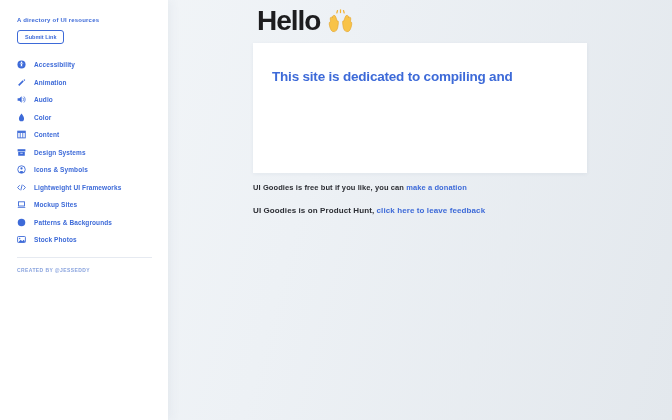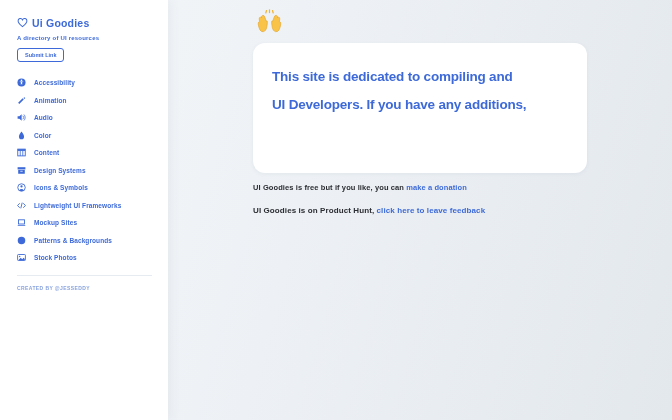--- a/index.html
+++ b/index.html
@@ -42,46 +42,37 @@
   .greeting-row { margin-top:6px; margin-left:4px; display:flex; align-items:flex-start; gap:8px; }
   .greeting {
     font-size:28px; font-weight:bold; color:#1d1d1f; letter-spacing:-1px; line-height:1.1;
   }
   .hands { margin-top:2px; }
 
   .intro-card {
     margin-top:4px; width:334px; height:130px; background:#ffffff;
     box-shadow:0 1px 4px rgba(40,60,110,0.06);
     padding:20px 18px 0 19px;
-    border-radius:12px;
   }
   .intro-line {
     font-size:13.5px; font-weight:bold; color:#3d6ad8;
     letter-spacing:-0.2px; line-height:27.5px; white-space:nowrap;
   }
   .intro-link { color:#3d6ad8; text-decoration:underline; cursor:pointer; }
 
   .note-row { white-space:nowrap; }
   .note-1 { margin-top:14px; font-size:8px; font-weight:bold; color:#2b2d33; letter-spacing:0.1px; }
   .note-2 { margin-top:10px; font-size:7.5px; font-weight:bold; color:#2b2d33; letter-spacing:0.1px; }
   .note-link { color:#3d6ad8; text-decoration:none; cursor:pointer; }
 </style>
 </head>
 <body>
 
 <div class="sidebar">
 
-  <div class="brand">
-    <span class="icon">
-      <svg width="11" height="11" viewBox="0 0 12 12">
-          <path d="M6 10.6 C3.2 8.4 1.2 6.6 1.2 4.4 A2.5 2.5 0 0 1 6 3.2 A2.5 2.5 0 0 1 10.8 4.4 C10.8 6.6 8.8 8.4 6 10.6 Z" fill="none" stroke="#3d6ad8" stroke-width="1.1"></path>
-        </svg>
-    </span>
-    <span class="brand-title">Ui Goodies</span>
-  </div>
 
   <div class="tagline">A directory of UI resources</div>
 
   <button class="submit-btn">Submit Link</button>
 
   <div class="nav">
 
     <div class="nav-item">
       <span class="icon">
         <svg width="9" height="9" viewBox="0 0 12 12">
@@ -197,36 +188,36 @@
 
   </div>
 
   <hr class="side-divider">
   <div class="created-by">CREATED BY @JESSEDDY</div>
 </div>
 
 <div class="main">
 
   <div class="greeting-row">
+    <span class="greeting">Hello</span>
     <span class="hands">
       <svg width="25" height="27" viewBox="0 0 25 27">
         <g stroke="#f2b233" stroke-width="1.2" stroke-linecap="round">
           <line x1="9.5" y1="2.5" x2="8.8" y2="5"></line>
           <line x1="12.5" y1="1.8" x2="12.5" y2="4.6"></line>
           <line x1="15.5" y1="2.5" x2="16.2" y2="5"></line>
         </g>
         <path d="M4.5 10 Q4 7.8 5.6 7.4 Q7.2 7 7.8 9 L9.2 13 Q10.6 12.4 10.4 14.6 Q10.2 17.6 9.6 20 Q9 23 6.6 23.6 Q4.2 24.2 3 22 Q1.6 19.4 1.2 16 Q1 13.8 2.6 13.6 L2.2 11 Q2 9.2 3.4 9.2 Q4.3 9.2 4.5 10 Z" fill="#f8c348" stroke="#e3a32a" stroke-width="0.6"></path>
         <path d="M20.5 10 Q21 7.8 19.4 7.4 Q17.8 7 17.2 9 L15.8 13 Q14.4 12.4 14.6 14.6 Q14.8 17.6 15.4 20 Q16 23 18.4 23.6 Q20.8 24.2 22 22 Q23.4 19.4 23.8 16 Q24 13.8 22.4 13.6 L22.8 11 Q23 9.2 21.6 9.2 Q20.7 9.2 20.5 10 Z" fill="#f8c348" stroke="#e3a32a" stroke-width="0.6"></path>
       </svg>
     </span>
   </div>
 
   <div class="intro-card">
     <div class="intro-line">This site is dedicated to compiling and</div>
-    <div class="intro-line">UI Developers. If you have any additions,</div>
   </div>
 
   <div class="note-row note-2">
     <span>UI Goodies is free but if you like, you can </span><a class="note-link">make a donation</a>
   </div>
 
   <div class="note-row note-1">
     <span>UI Goodies is on Product Hunt, </span><a class="note-link">click here to leave feedback</a>
   </div>
 

